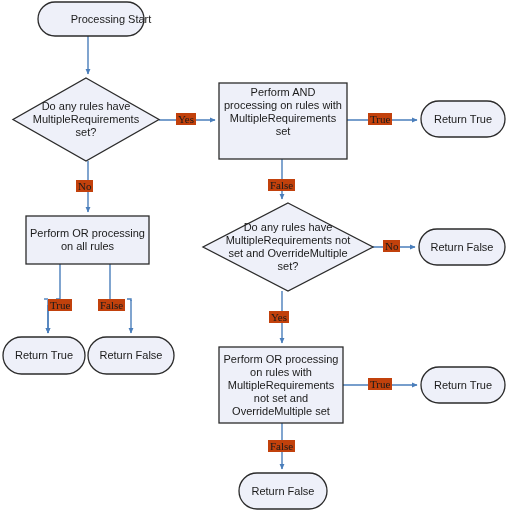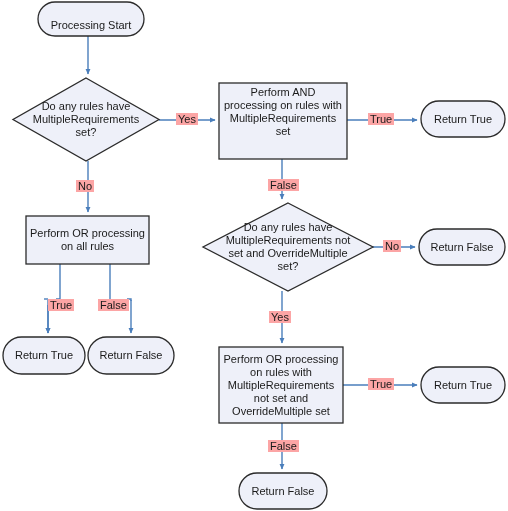--- a/index.html
+++ b/index.html
@@ -30,25 +30,25 @@
     text-align: center;
     font-family: "Liberation Sans", sans-serif;
     font-size: 11px;
     line-height: 13px;
     color: #1a1a1a;
     white-space: pre-line;
     pointer-events: none;
   }
   .edge-label {
     position: absolute;
-    font-family: Liberation Sans, sans-serif;
+    font-family: Liberation Serif, serif;
     font-size: 11px;
     line-height: 12px;
     color: #1a1a1a;
-    background: #fca5a5;
+    background: #c2410c;
     padding: 0 2px;
     white-space: nowrap;
     text-align: center;
   }
 </style>
 </head>
 <body>
 
 <div id="canvas">
 
@@ -111,21 +111,21 @@
       <rect x="88" y="337" width="86" height="37" rx="18.5" ry="18.5"></rect>
 
       <rect x="219" y="347" width="124" height="76"></rect>
 
       <rect x="421" y="367" width="84" height="36" rx="18" ry="18"></rect>
 
       <rect x="239" y="473" width="88" height="36" rx="18" ry="18"></rect>
     </g>
   </svg>
 
-  <div class="node-label" style="left:38px;  top:8px;   width:106px; height:34px;">Processing Start</div>
+  <div class="node-label" style="left:38px;  top:2px;   width:106px; height:34px;padding-left:20px;">Processing Start</div>
 
   <div class="node-label" style="left:18px;  top:93px;  width:136px; height:52px;">Do any rules have
 MultipleRequirements
 set?</div>
 
   <div class="node-label" style="left:219px; top:83px;  width:128px; height:57px;">Perform AND
 processing on rules with
 MultipleRequirements
 set</div>
 

